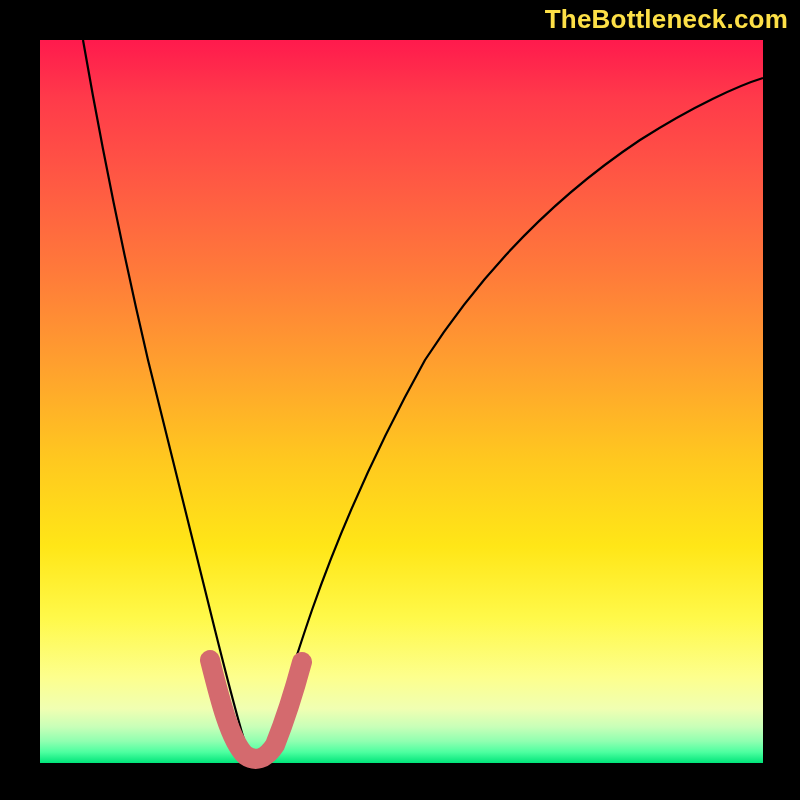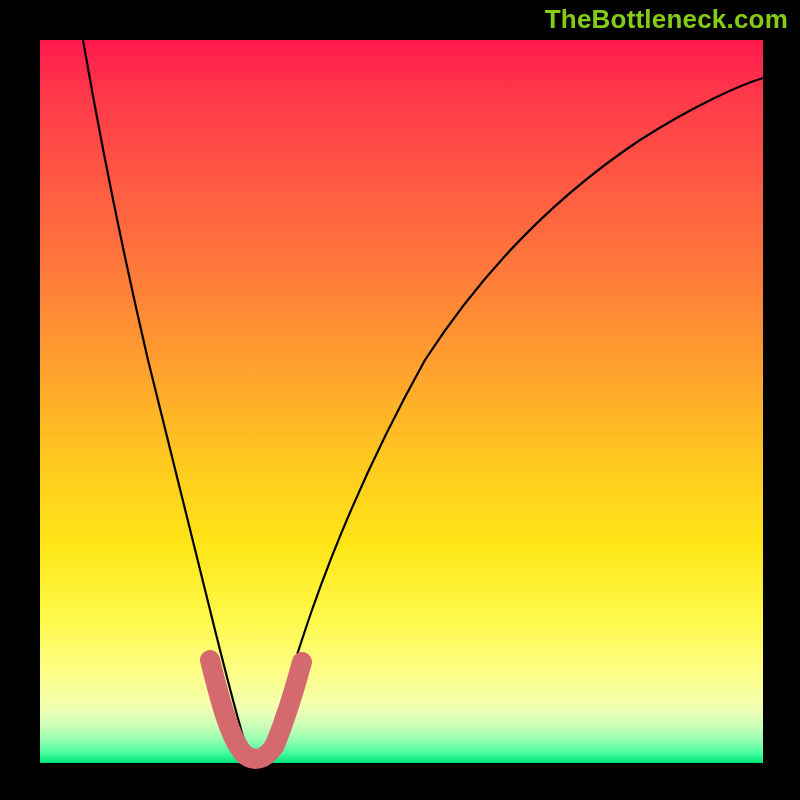--- a/index.html
+++ b/index.html
@@ -51,21 +51,21 @@
     height: 723px;
     overflow: visible;
   }
   .watermark {
     position: absolute;
     top: 4px;
     right: 12px;
     font-family: Arial, Helvetica, sans-serif;
     font-size: 26px;
     font-weight: 600;
-    color: #84cc16;
+    color: #fde047;
     letter-spacing: 0.2px;
   }
 </style>
 </head>
 <body>
 
 <div class="frame">
   <div class="plot"></div>
 
   <svg class="curve" viewBox="0 0 723 723" preserveAspectRatio="none">

